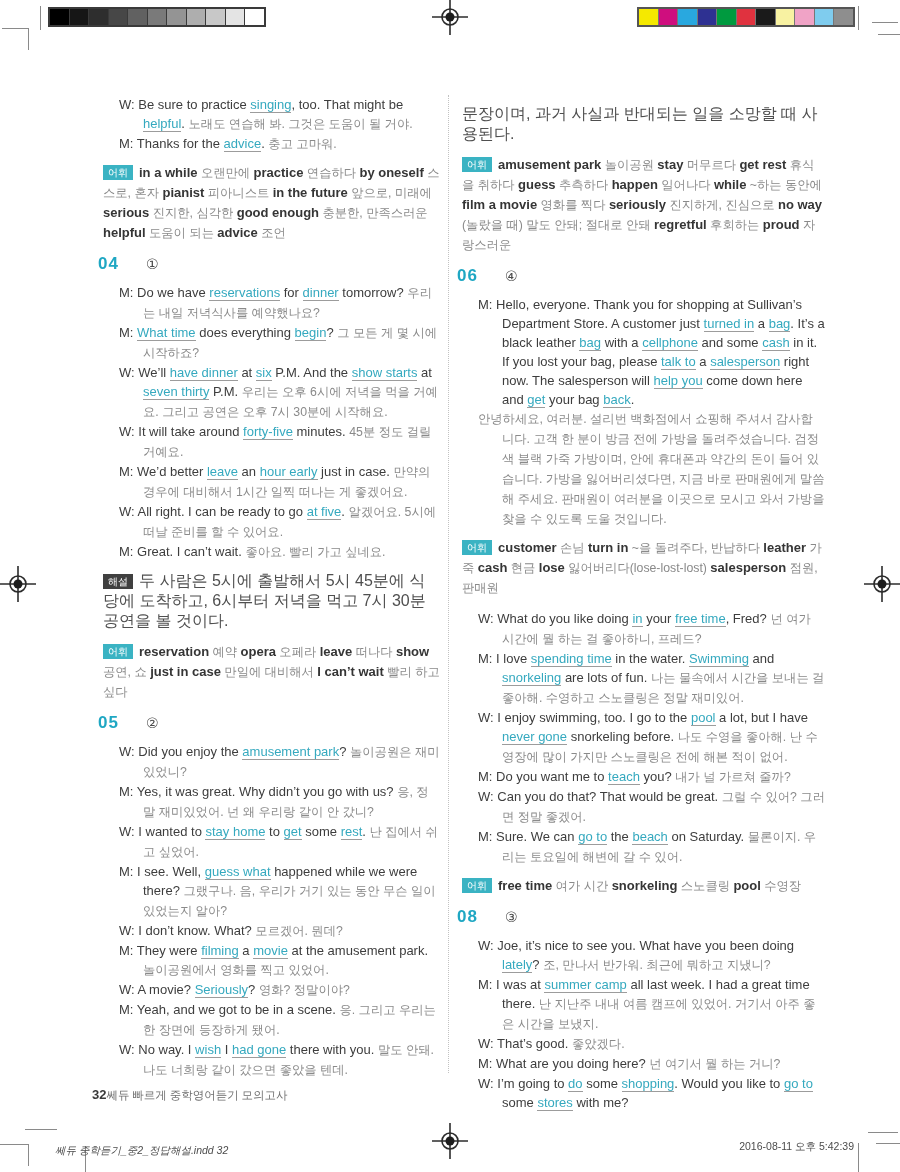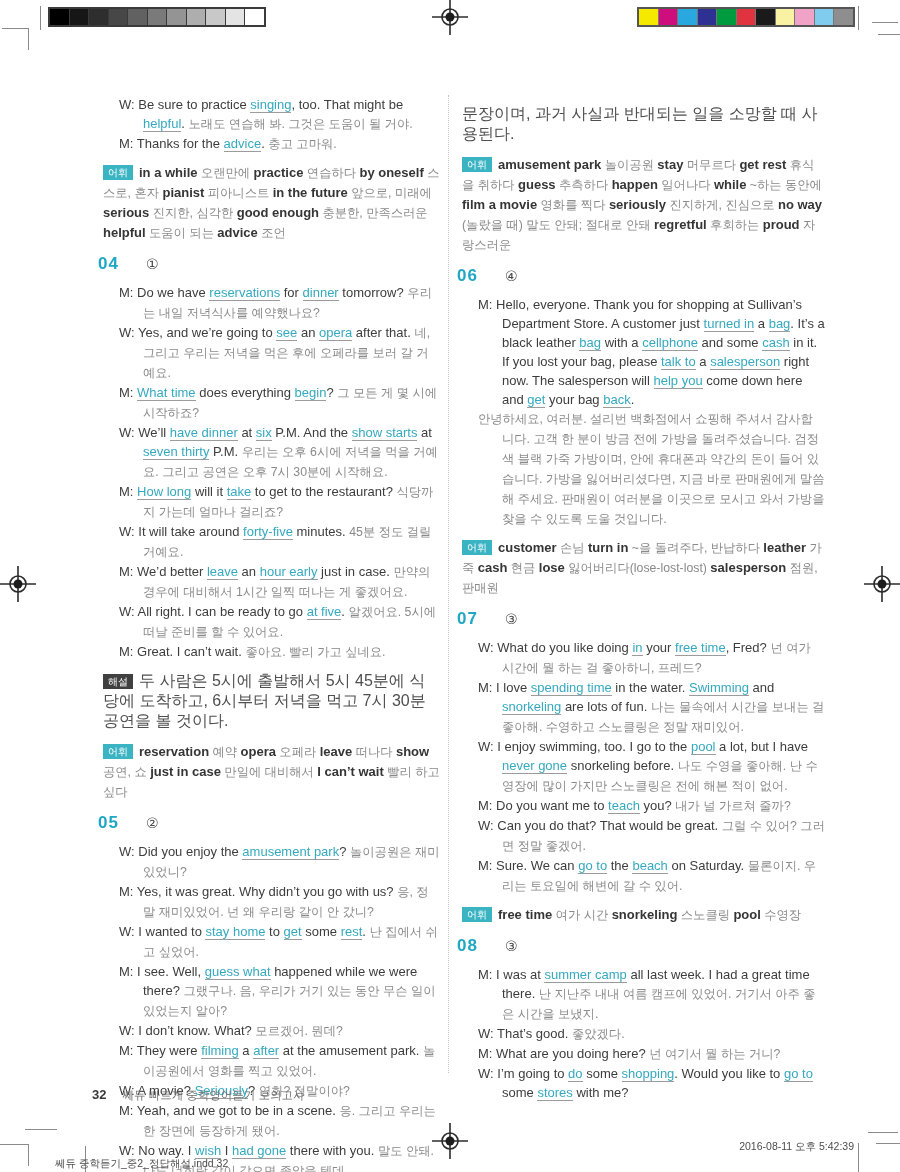--- a/index.html
+++ b/index.html
@@ -51,25 +51,25 @@
   .badge.dark { background:#404040; }
 
   .hl { color:#35a9bf; border-bottom:1px solid #9c9c9c; }
   .ko { color:#8a8a8a; font-size:12.3px; }
   .k2 { color:#4f4f4f; font-size:16px; }
   .b  { color:#353535; font-weight:600; }
 
   
   .page-footer { position:absolute; left:92px; top:1085px; }
   .page-footer .pnum { font-weight:bold; font-size:13px; color:#3a3a3a; }
-  .page-footer .ptitle { font-size:11.5px; color:#6e6e6e; margin-left:16px; }
+  .page-footer .ptitle { font-size:11.5px; color:#6e6e6e; margin-left:0;font-family:Liberation Serif, serif; }
 
   .print-footer { position:absolute; left:0; top:1140px; width:900px;
     font-size:10.5px; color:#4c4c4c; }
-  .print-footer .fname { position:absolute; left:55px; top:17px; }
+  .print-footer .fname { position:absolute; left:55px; top:4px;font-style:italic; }
   .print-footer .fdate { position:absolute; right:46px; top:0; }
 </style>
 </head>
 <body>
 
 <div class="page">
 
   <div class="graybar" id="graybar">
       <div style="background: rgb(0, 0, 0);"></div>
       <div style="background: rgb(22, 22, 22);"></div>
@@ -139,65 +139,63 @@
   <div class="divider"></div>
   <div class="col" id="col-left">
       <div class="dialog">
         <p class="dline"><span class="speaker">W: </span><span>Be sure to practice </span><span class="hl">singing</span><span>, too. That might be </span><span class="hl">helpful</span><span>. </span><span class="ko">노래도 연습해 봐. 그것은 도움이 될 거야.</span></p>
         <p class="dline"><span class="speaker">M: </span><span>Thanks for the </span><span class="hl">advice</span><span>. </span><span class="ko">충고 고마워.</span></p>
       </div>
       <p class="note vocab"><span class="badge teal">어휘</span><span class="b">in a while</span><span class="ko"> 오랜만에 </span><span class="b">practice</span><span class="ko"> 연습하다 </span><span class="b">by oneself</span><span class="ko"> 스스로, 혼자 </span><span class="b">pianist</span><span class="ko"> 피아니스트 </span><span class="b">in the future</span><span class="ko"> 앞으로, 미래에 </span><span class="b">serious</span><span class="ko"> 진지한, 심각한 </span><span class="b">good enough</span><span class="ko"> 충분한, 만족스러운 </span><span class="b">helpful</span><span class="ko"> 도움이 되는 </span><span class="b">advice</span><span class="ko"> 조언</span></p>
       <div class="section-head"><span class="snum">04</span><span class="sans">①</span></div>
       <div class="dialog">
         <p class="dline"><span class="speaker">M: </span><span>Do we have </span><span class="hl">reservations</span><span> for </span><span class="hl">dinner</span><span> tomorrow? </span><span class="ko">우리는 내일 저녁식사를 예약했나요?</span></p>
-        <p class="dline"><span class="speaker">W: </span><span>Yes, and we’re going to </span><span class="hl">see</span><span> an </span><span class="hl">opera</span><span> after that. </span><span class="ko">네, 그리고 우리는 저녁을 먹은 후에 오페라를 보러 갈 거예요.</span></p>
         <p class="dline"><span class="speaker">M: </span><span class="hl">What time</span><span> does everything </span><span class="hl">begin</span><span>? </span><span class="ko">그 모든 게 몇 시에 시작하죠?</span></p>
         <p class="dline"><span class="speaker">W: </span><span>We’ll </span><span class="hl">have dinner</span><span> at </span><span class="hl">six</span><span> P.M. And the </span><span class="hl">show starts</span><span> at </span><span class="hl">seven thirty</span><span> P.M. </span><span class="ko">우리는 오후 6시에 저녁을 먹을 거예요. 그리고 공연은 오후 7시 30분에 시작해요.</span></p>
-        <p class="dline"><span class="speaker">M: </span><span class="hl">How long</span><span> will it </span><span class="hl">take</span><span> to get to the restaurant? </span><span class="ko">식당까지 가는데 얼마나 걸리죠?</span></p>
         <p class="dline"><span class="speaker">W: </span><span>It will take around </span><span class="hl">forty-five</span><span> minutes. </span><span class="ko">45분 정도 걸릴 거예요.</span></p>
         <p class="dline"><span class="speaker">M: </span><span>We’d better </span><span class="hl">leave</span><span> an </span><span class="hl">hour early</span><span> just in case. </span><span class="ko">만약의 경우에 대비해서 1시간 일찍 떠나는 게 좋겠어요.</span></p>
         <p class="dline"><span class="speaker">W: </span><span>All right. I can be ready to go </span><span class="hl">at five</span><span>. </span><span class="ko">알겠어요. 5시에 떠날 준비를 할 수 있어요.</span></p>
         <p class="dline"><span class="speaker">M: </span><span>Great. I can’t wait. </span><span class="ko">좋아요. 빨리 가고 싶네요.</span></p>
       </div>
       <p class="note expl"><span class="badge dark">해설</span><span class="k2">두 사람은 5시에 출발해서 5시 45분에 식당에 도착하고, 6시부터 저녁을 먹고 7시 30분 공연을 볼 것이다.</span></p>
       <p class="note vocab"><span class="badge teal">어휘</span><span class="b">reservation</span><span class="ko"> 예약 </span><span class="b">opera</span><span class="ko"> 오페라 </span><span class="b">leave</span><span class="ko"> 떠나다 </span><span class="b">show</span><span class="ko"> 공연, 쇼 </span><span class="b">just in case</span><span class="ko"> 만일에 대비해서 </span><span class="b">I can’t wait</span><span class="ko"> 빨리 하고 싶다</span></p>
       <div class="section-head"><span class="snum">05</span><span class="sans">②</span></div>
       <div class="dialog">
         <p class="dline"><span class="speaker">W: </span><span>Did you enjoy the </span><span class="hl">amusement park</span><span>? </span><span class="ko">놀이공원은 재미있었니?</span></p>
         <p class="dline"><span class="speaker">M: </span><span>Yes, it was great. Why didn’t you go with us? </span><span class="ko">응, 정말 재미있었어. 넌 왜 우리랑 같이 안 갔니?</span></p>
         <p class="dline"><span class="speaker">W: </span><span>I wanted to </span><span class="hl">stay home</span><span> to </span><span class="hl">get</span><span> some </span><span class="hl">rest</span><span>. </span><span class="ko">난 집에서 쉬고 싶었어.</span></p>
         <p class="dline"><span class="speaker">M: </span><span>I see. Well, </span><span class="hl">guess what</span><span> happened while we were there? </span><span class="ko">그랬구나. 음, 우리가 거기 있는 동안 무슨 일이 있었는지 알아?</span></p>
         <p class="dline"><span class="speaker">W: </span><span>I don’t know. What? </span><span class="ko">모르겠어. 뭔데?</span></p>
-        <p class="dline"><span class="speaker">M: </span><span>They were </span><span class="hl">filming</span><span> a </span><span class="hl">after</span><span> at the amusement park. </span><span class="ko">놀이공원에서 영화를 찍고 있었어.</span></p>
+        <p class="dline"><span class="speaker">M: </span><span>They were </span><span class="hl">filming</span><span> a </span><span class="hl">movie</span><span> at the amusement park. </span><span class="ko">놀이공원에서 영화를 찍고 있었어.</span></p>
         <p class="dline"><span class="speaker">W: </span><span>A movie? </span><span class="hl">Seriously</span><span>? </span><span class="ko">영화? 정말이야?</span></p>
         <p class="dline"><span class="speaker">M: </span><span>Yeah, and we got to be in a scene. </span><span class="ko">응. 그리고 우리는 한 장면에 등장하게 됐어.</span></p>
         <p class="dline"><span class="speaker">W: </span><span>No way. I </span><span class="hl">wish</span><span> I </span><span class="hl">had gone</span><span> there with you. </span><span class="ko">말도 안돼. 나도 너희랑 같이 갔으면 좋았을 텐데.</span></p>
       </div>
     </div>
   <div class="col" id="col-right">
       <p class="note plain"><span class="k2">문장이며, 과거 사실과 반대되는 일을 소망할 때 사용된다.</span></p>
       <p class="note vocab"><span class="badge teal">어휘</span><span class="b">amusement park</span><span class="ko"> 놀이공원 </span><span class="b">stay</span><span class="ko"> 머무르다 </span><span class="b">get rest</span><span class="ko"> 휴식을 취하다 </span><span class="b">guess</span><span class="ko"> 추측하다 </span><span class="b">happen</span><span class="ko"> 일어나다 </span><span class="b">while</span><span class="ko"> ~하는 동안에 </span><span class="b">film a movie</span><span class="ko"> 영화를 찍다 </span><span class="b">seriously</span><span class="ko"> 진지하게, 진심으로 </span><span class="b">no way</span><span class="ko"> (놀랐을 때) 말도 안돼; 절대로 안돼 </span><span class="b">regretful</span><span class="ko"> 후회하는 </span><span class="b">proud</span><span class="ko"> 자랑스러운</span></p>
       <div class="section-head"><span class="snum">06</span><span class="sans">④</span></div>
       <div class="dialog">
         <p class="dline"><span class="speaker">M: </span><span>Hello, everyone. Thank you for shopping at Sullivan’s Department Store. A customer just </span><span class="hl">turned in</span><span> a </span><span class="hl">bag</span><span>. It’s a black leather </span><span class="hl">bag</span><span> with a </span><span class="hl">cellphone</span><span> and some </span><span class="hl">cash</span><span> in it. If you lost your bag, please </span><span class="hl">talk to</span><span> a </span><span class="hl">salesperson</span><span> right now. The salesperson will </span><span class="hl">help you</span><span> come down here and </span><span class="hl">get</span><span> your bag </span><span class="hl">back</span><span>.</span></p>
         <p class="dline gap"><span class="ko">안녕하세요, 여러분. 설리번 백화점에서 쇼핑해 주셔서 감사합니다. 고객 한 분이 방금 전에 가방을 돌려주셨습니다. 검정색 블랙 가죽 가방이며, 안에 휴대폰과 약간의 돈이 들어 있습니다. 가방을 잃어버리셨다면, 지금 바로 판매원에게 말씀해 주세요. 판매원이 여러분을 이곳으로 모시고 와서 가방을 찾을 수 있도록 도울 것입니다.</span></p>
       </div>
       <p class="note vocab"><span class="badge teal">어휘</span><span class="b">customer</span><span class="ko"> 손님 </span><span class="b">turn in</span><span class="ko"> ~을 돌려주다, 반납하다 </span><span class="b">leather</span><span class="ko"> 가죽 </span><span class="b">cash</span><span class="ko"> 현금 </span><span class="b">lose</span><span class="ko"> 잃어버리다(lose-lost-lost) </span><span class="b">salesperson</span><span class="ko"> 점원, 판매원</span></p>
-      <div class="section-head"><span class="snum">07</span><span class="sans">③</span></div>
       <div class="dialog">
         <p class="dline"><span class="speaker">W: </span><span>What do you like doing </span><span class="hl">in</span><span> your </span><span class="hl">free time</span><span>, Fred? </span><span class="ko">넌 여가 시간에 뭘 하는 걸 좋아하니, 프레드?</span></p>
         <p class="dline"><span class="speaker">M: </span><span>I love </span><span class="hl">spending time</span><span> in the water. </span><span class="hl">Swimming</span><span> and </span><span class="hl">snorkeling</span><span> are lots of fun. </span><span class="ko">나는 물속에서 시간을 보내는 걸 좋아해. 수영하고 스노클링은 정말 재미있어.</span></p>
         <p class="dline"><span class="speaker">W: </span><span>I enjoy swimming, too. I go to the </span><span class="hl">pool</span><span> a lot, but I have </span><span class="hl">never gone</span><span> snorkeling before. </span><span class="ko">나도 수영을 좋아해. 난 수영장에 많이 가지만 스노클링은 전에 해본 적이 없어.</span></p>
         <p class="dline"><span class="speaker">M: </span><span>Do you want me to </span><span class="hl">teach</span><span> you? </span><span class="ko">내가 널 가르쳐 줄까?</span></p>
         <p class="dline"><span class="speaker">W: </span><span>Can you do that? That would be great. </span><span class="ko">그럴 수 있어? 그러면 정말 좋겠어.</span></p>
         <p class="dline"><span class="speaker">M: </span><span>Sure. We can </span><span class="hl">go to</span><span> the </span><span class="hl">beach</span><span> on Saturday. </span><span class="ko">물론이지. 우리는 토요일에 해변에 갈 수 있어.</span></p>
       </div>
       <p class="note vocab"><span class="badge teal">어휘</span><span class="b">free time</span><span class="ko"> 여가 시간 </span><span class="b">snorkeling</span><span class="ko"> 스노클링 </span><span class="b">pool</span><span class="ko"> 수영장</span></p>
       <div class="section-head"><span class="snum">08</span><span class="sans">③</span></div>
       <div class="dialog">
+        <p class="dline"><span class="speaker">W: </span><span>Joe, it’s nice to see you. What have you been doing </span><span class="hl">lately</span><span>? </span><span class="ko">조, 만나서 반가워. 최근에 뭐하고 지냈니?</span></p>
         <p class="dline"><span class="speaker">M: </span><span>I was at </span><span class="hl">summer camp</span><span> all last week. I had a great time there. </span><span class="ko">난 지난주 내내 여름 캠프에 있었어. 거기서 아주 좋은 시간을 보냈지.</span></p>
         <p class="dline"><span class="speaker">W: </span><span>That’s good. </span><span class="ko">좋았겠다.</span></p>
         <p class="dline"><span class="speaker">M: </span><span>What are you doing here? </span><span class="ko">넌 여기서 뭘 하는 거니?</span></p>
         <p class="dline"><span class="speaker">W: </span><span>I’m going to </span><span class="hl">do</span><span> some </span><span class="hl">shopping</span><span>. Would you like to </span><span class="hl">go to</span><span> some </span><span class="hl">stores</span><span> with me?</span></p>
       </div>
     </div>
 
   <div class="page-footer">
     <span class="pnum">32</span><span class="ptitle">쎄듀 빠르게 중학영어듣기 모의고사</span>
   </div>

